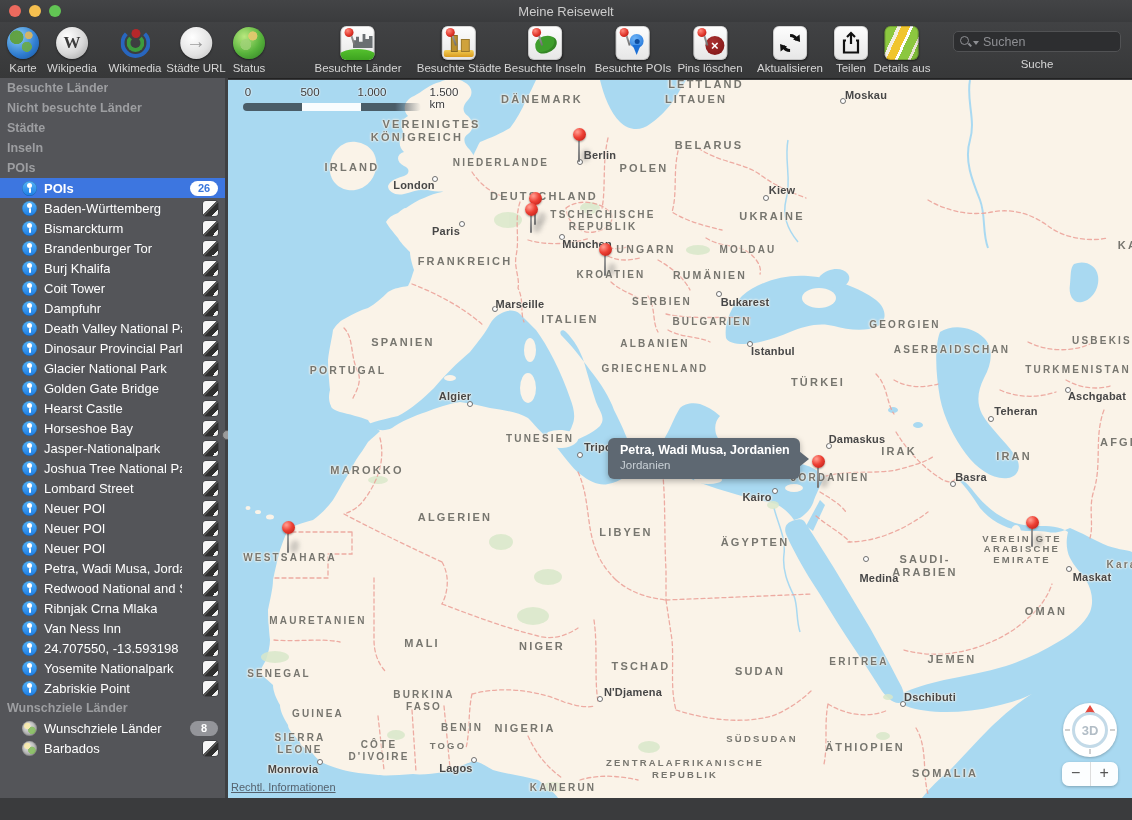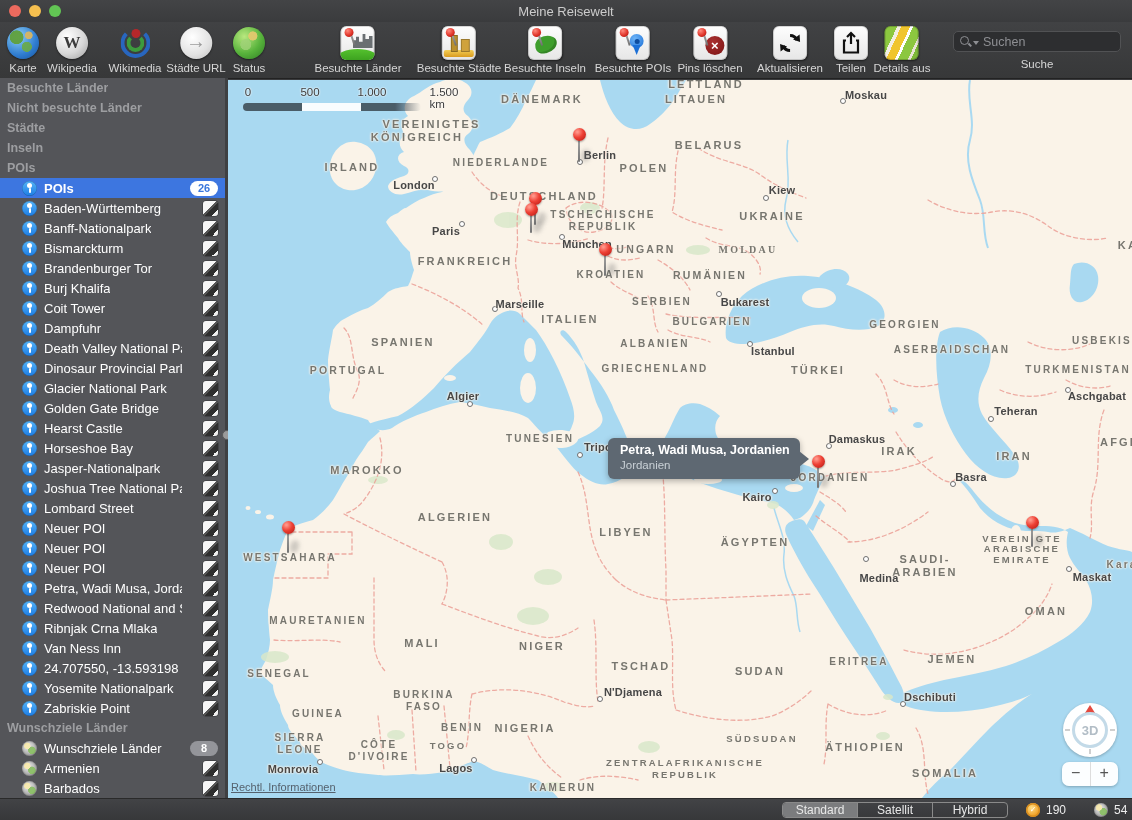--- a/index.html
+++ b/index.html
@@ -247,25 +247,20 @@
           <span class="txt">POIs</span>
           <span class="badge">26</span>
         </div>
         <div class="srow item">
           <span class="ico-poi"></span>
           <span class="txt">Baden-Württemberg</span>
           <span class="ico-edit"></span>
         </div>
         <div class="srow item">
           <span class="ico-poi"></span>
-          <span class="txt">Banff-Nationalpark</span>
-          <span class="ico-edit"></span>
-        </div>
-        <div class="srow item">
-          <span class="ico-poi"></span>
           <span class="txt">Bismarckturm</span>
           <span class="ico-edit"></span>
         </div>
         <div class="srow item">
           <span class="ico-poi"></span>
           <span class="txt">Brandenburger Tor</span>
           <span class="ico-edit"></span>
         </div>
         <div class="srow item">
           <span class="ico-poi"></span>
@@ -377,25 +372,20 @@
           <span class="txt">Zabriskie Point</span>
           <span class="ico-edit"></span>
         </div>
         <div class="srow hdr">
           <span class="txt">Wunschziele Länder</span>
         </div>
         <div class="srow item">
           <span class="ico-globe"></span>
           <span class="txt">Wunschziele Länder</span>
           <span class="badge gray">8</span>
-        </div>
-        <div class="srow item">
-          <span class="ico-globe"></span>
-          <span class="txt">Armenien</span>
-          <span class="ico-edit"></span>
         </div>
         <div class="srow item">
           <span class="ico-globe"></span>
           <span class="txt">Barbados</span>
           <span class="ico-edit"></span>
         </div>
       </div>
     <div class="splitter"></div>
     <div class="splitdot"></div>
 
@@ -508,33 +498,33 @@
           <span class="clabel" style="left: 189px; top: 57px;">KÖNIGREICH</span>
           <span class="clabel" style="left: 481px; top: 65px;">BELARUS</span>
           <span class="clabel" style="left: 273px; top: 82px; font-size: 10px;">NIEDERLANDE</span>
           <span class="clabel" style="left: 416px; top: 88px;">POLEN</span>
           <span class="clabel" style="left: 124px; top: 87px;">IRLAND</span>
           <span class="clabel" style="left: 316px; top: 116px;">DEUTSCHLAND</span>
           <span class="clabel" style="left: 544px; top: 136px;">UKRAINE</span>
           <span class="clabel" style="left: 375px; top: 134px; font-size: 10px;">TSCHECHISCHE</span>
           <span class="clabel" style="left: 375px; top: 146px; font-size: 10px;">REPUBLIK</span>
           <span class="clabel" style="left: 418px; top: 169px; font-size: 10.5px;">UNGARN</span>
-          <span class="clabel" style="left: 520px; top: 169px; font-size: 10px; font-family: Liberation Serif, serif;">MOLDAU</span>
+          <span class="clabel" style="left: 520px; top: 169px; font-size: 10px;">MOLDAU</span>
           <span class="clabel" style="left: 237px; top: 181px;">FRANKREICH</span>
           <span class="clabel" style="left: 482px; top: 195px; font-size: 10.5px;">RUMÄNIEN</span>
           <span class="clabel" style="left: 383px; top: 194px; font-size: 10px;">KROATIEN</span>
           <span class="clabel" style="left: 434px; top: 221px; font-size: 10px;">SERBIEN</span>
           <span class="clabel" style="left: 484px; top: 241px; font-size: 10px;">BULGARIEN</span>
           <span class="clabel" style="left: 342px; top: 239px;">ITALIEN</span>
           <span class="clabel" style="left: 677px; top: 244px; font-size: 10px;">GEORGIEN</span>
           <span class="clabel" style="left: 724px; top: 269px; font-size: 10px;">ASERBAIDSCHAN</span>
           <span class="clabel" style="left: 427px; top: 263px; font-size: 10px;">ALBANIEN</span>
           <span class="clabel" style="left: 175px; top: 262px;">SPANIEN</span>
           <span class="clabel" style="left: 427px; top: 288px; font-size: 10px;">GRIECHENLAND</span>
-          <span class="clabel" style="left: 590px; top: 290px;">TÜRKEI</span>
+          <span class="clabel" style="left: 590px; top: 302px;">TÜRKEI</span>
           <span class="clabel" style="left: 120px; top: 290px; font-size: 10.5px;">PORTUGAL</span>
           <span class="clabel" style="left: 850px; top: 289px; font-size: 10px;">TURKMENISTAN</span>
           <span class="clabel" style="left: 874px; top: 260px; font-size: 10px;">USBEKIS</span>
           <span class="clabel" style="left: 900px; top: 165px;">KA</span>
           <span class="clabel" style="left: 671px; top: 371px;">IRAK</span>
           <span class="clabel" style="left: 786px; top: 376px;">IRAN</span>
           <span class="clabel" style="left: 892px; top: 362px;">AFGH</span>
           <span class="clabel" style="left: 602px; top: 397px; font-size: 10px;">JORDANIEN</span>
           <span class="clabel" style="left: 227px; top: 437px;">ALGERIEN</span>
           <span class="clabel" style="left: 398px; top: 452px;">LIBYEN</span>
@@ -589,21 +579,21 @@
           <span class="citylabel" style="left: 517px; top: 222px;">Bukarest</span>
           <span class="citydot" style="left: 267px; top: 229px;"></span>
           <span class="citylabel" style="left: 292px; top: 224px;">Marseille</span>
           <span class="citydot" style="left: 522px; top: 264px;"></span>
           <span class="citylabel" style="left: 545px; top: 271px;">Istanbul</span>
           <span class="citydot" style="left: 840px; top: 310px;"></span>
           <span class="citylabel" style="left: 869px; top: 316px;">Aschgabat</span>
           <span class="citydot" style="left: 763px; top: 339px;"></span>
           <span class="citylabel" style="left: 788px; top: 331px;">Teheran</span>
           <span class="citydot" style="left: 242px; top: 324px;"></span>
-          <span class="citylabel" style="left: 227px; top: 316px; margin-left: 8px;">Algier</span>
+          <span class="citylabel" style="left: 227px; top: 316px;">Algier</span>
           <span class="citydot" style="left: 352px; top: 375px;"></span>
           <span class="citylabel" style="left: 370px; top: 367px;">Tripo</span>
           <span class="citydot" style="left: 601px; top: 366px;"></span>
           <span class="citylabel" style="left: 629px; top: 359px;">Damaskus</span>
           <span class="citydot" style="left: 725px; top: 404px;"></span>
           <span class="citylabel" style="left: 743px; top: 397px;">Basra</span>
           <span class="citydot" style="left: 547px; top: 411px;"></span>
           <span class="citylabel" style="left: 529px; top: 417px;">Kairo</span>
           <span class="citydot" style="left: 638px; top: 479px;"></span>
           <span class="citylabel" style="left: 651px; top: 486px; margin-top: 12px;">Medina</span>
@@ -684,25 +674,14 @@
         <i class="tick" style="right:2px;top:26px;width:5px;height:2px"></i>
         <i class="tick" style="left:26px;bottom:3px;width:2px;height:5px"></i>
       </div>
       <div class="zoomctl">
         <span>−</span>
         <span>+</span>
       </div>
     </div>
   </div>
 
-  <div class="bottombar">
-    <div class="seg">
-      <span class="sel">Standard</span>
-      <span>Satellit</span>
-      <span>Hybrid</span>
-    </div>
-    <div class="medal"></div>
-    <span class="cnt" style="left:1046px">190</span>
-    <div class="bglobe ico-globe"></div>
-    <span class="cnt" style="left:1114px">54</span>
-  </div>
 
 </div>
 
 </body></html>

